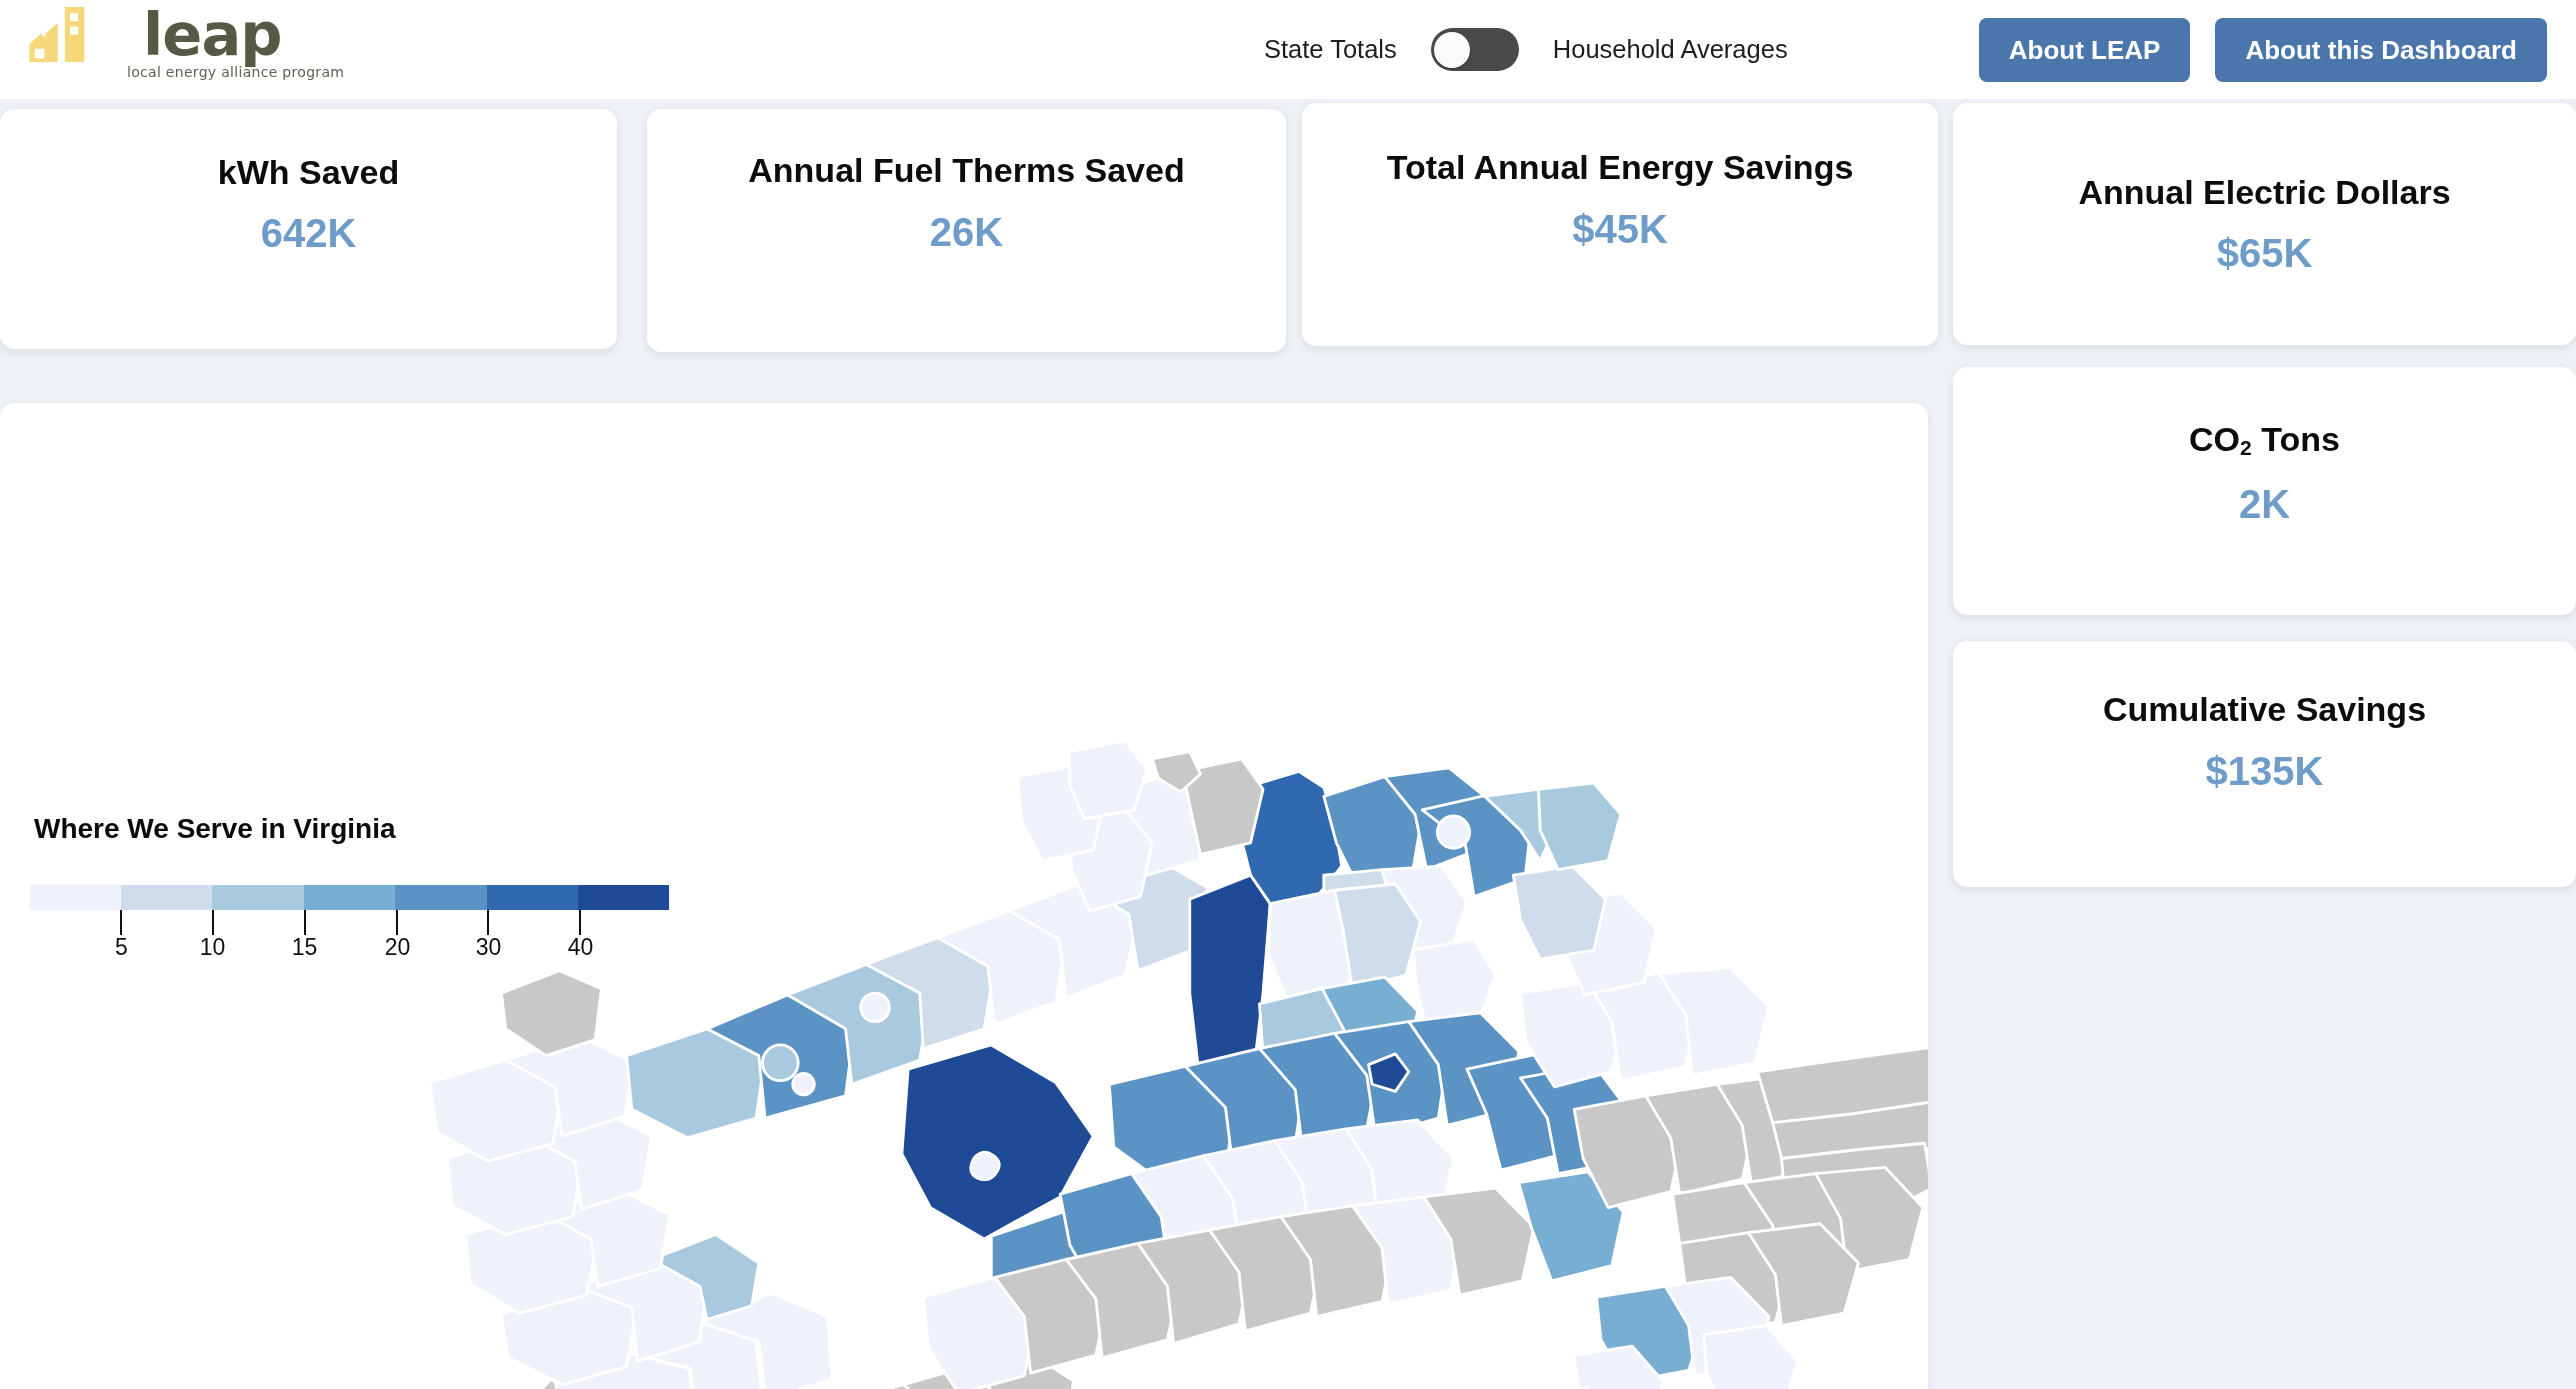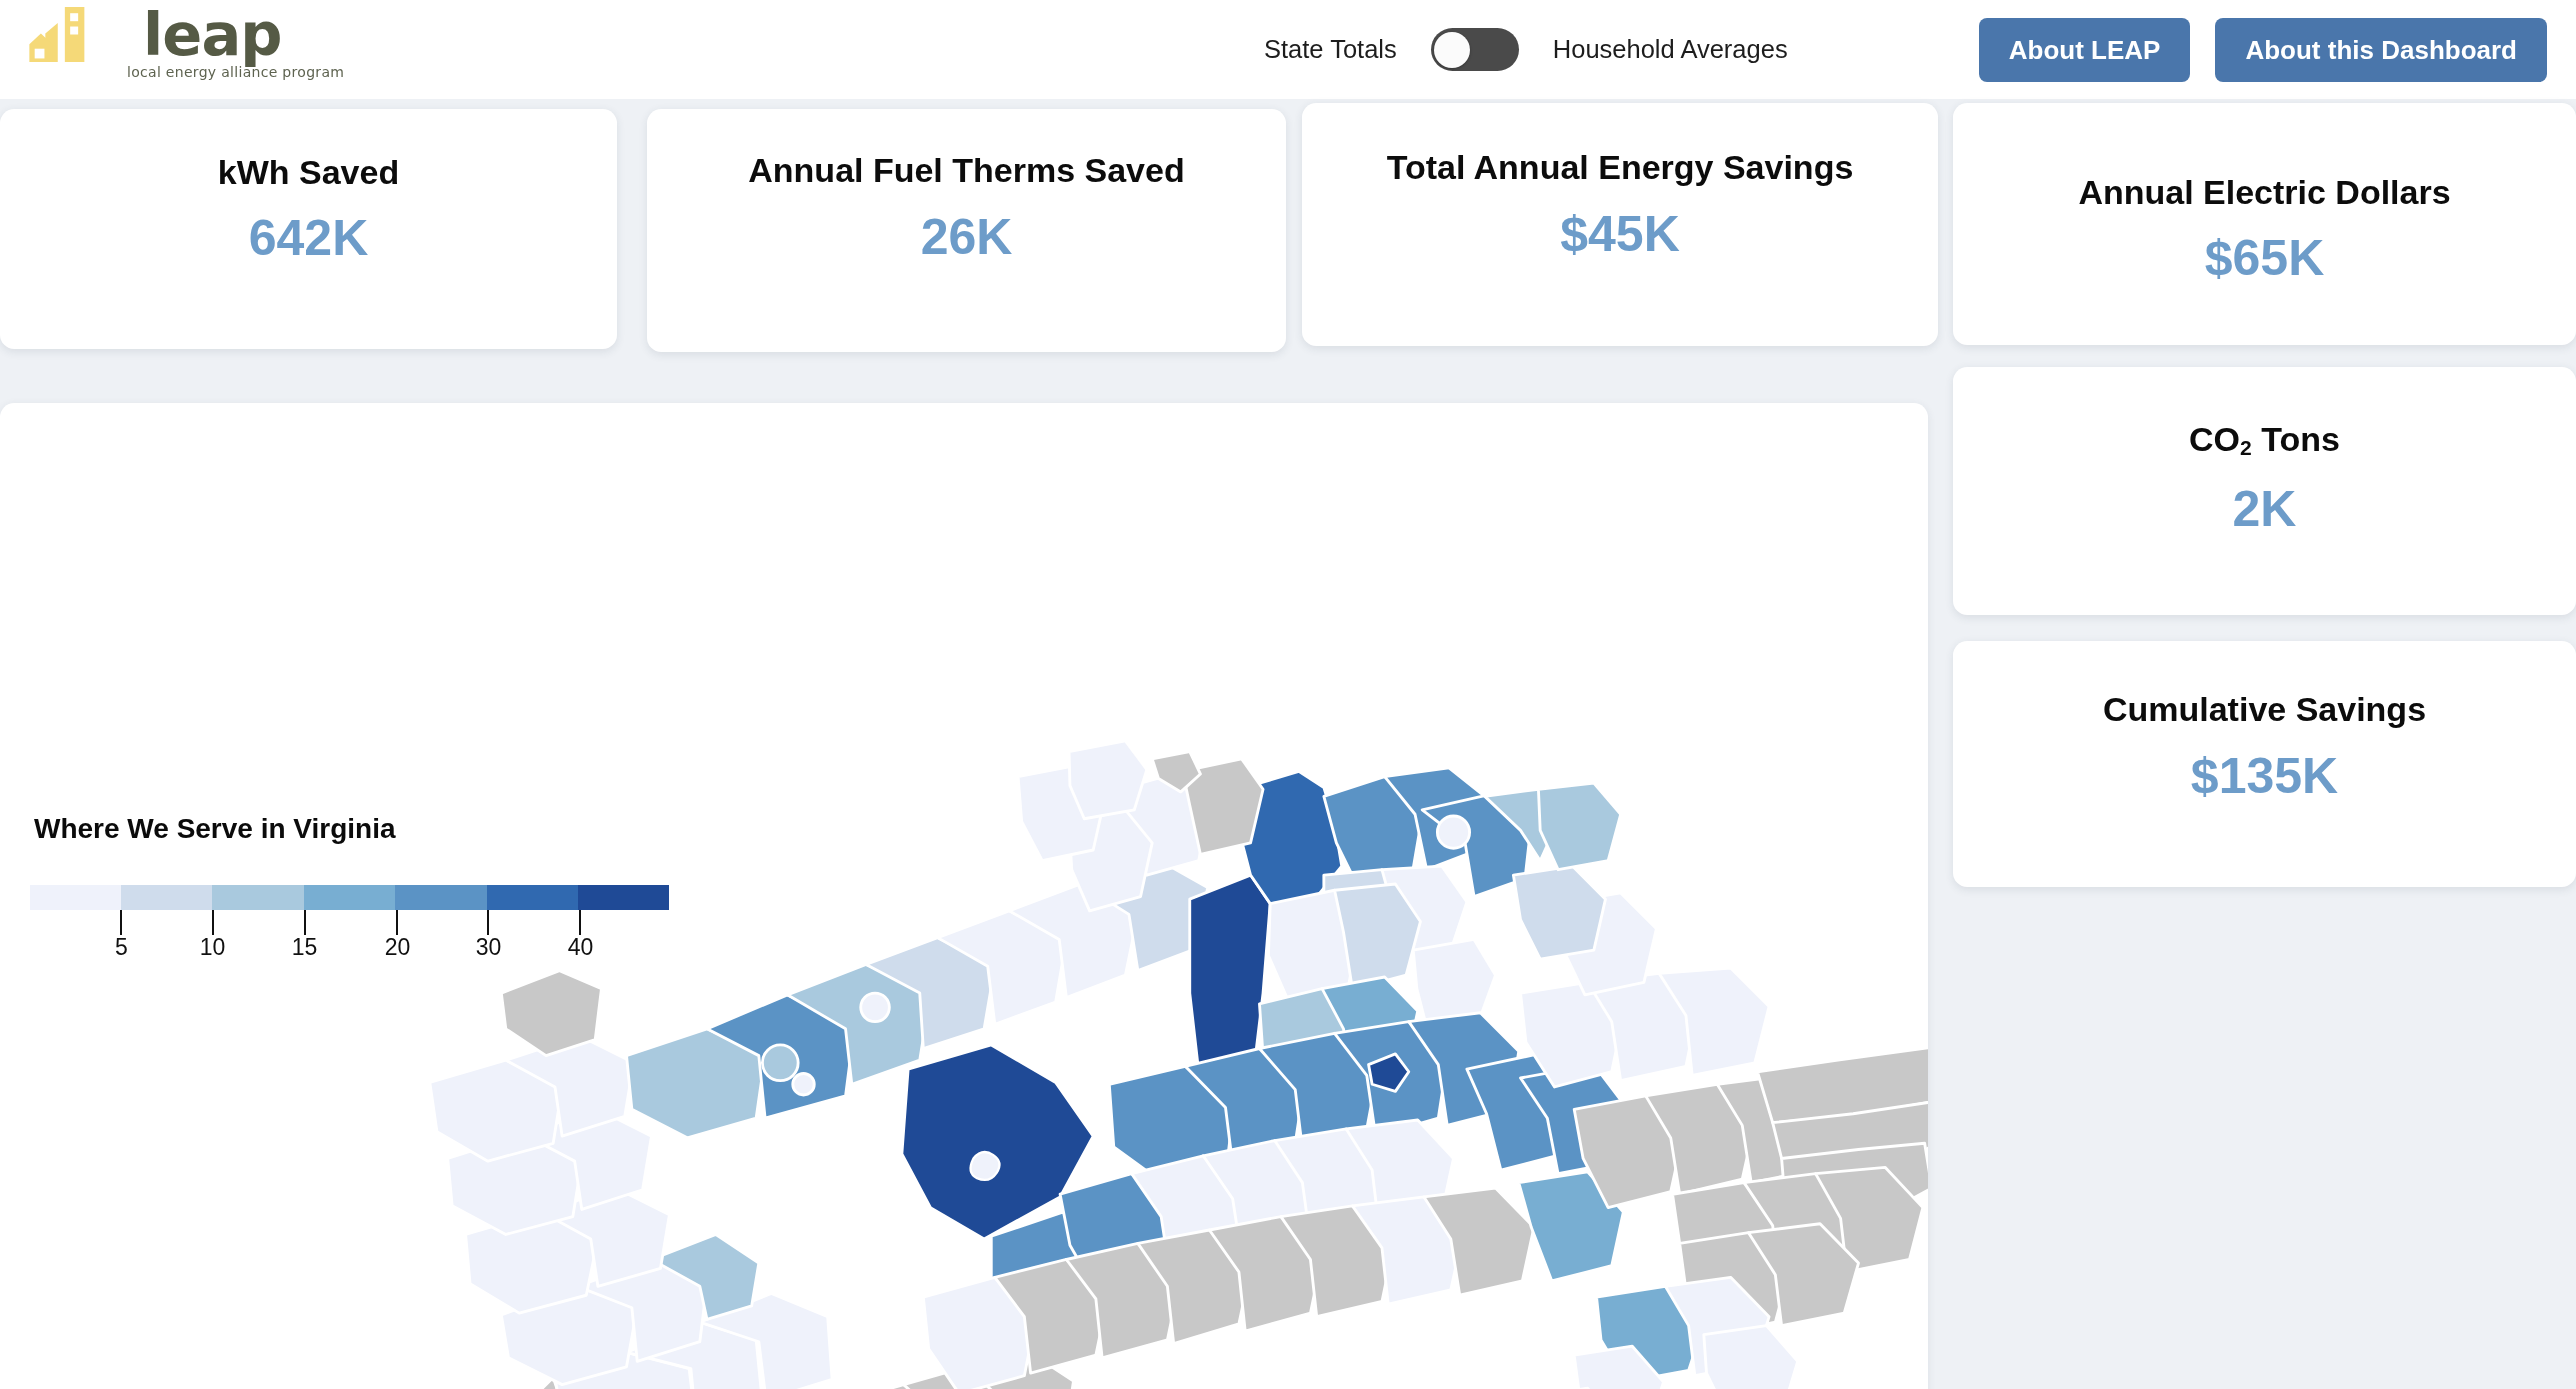--- a/index.html
+++ b/index.html
@@ -74,21 +74,21 @@
     border-radius: 14.3px;
     box-shadow: 0 2.7px 9px rgba(40,55,80,.10);
     display: flex; flex-direction: column;
     align-items: center; justify-content: flex-start;
   }
   .card-title {
     font-size: 34px; font-weight: 700; color: #0c0c0c;
     text-align: center; white-space: nowrap; line-height: 1.1;
   }
   .card-value {
-    font-size: 50px; font-weight: 700; color: #6d9cc9;
+    font-size: 40px; font-weight: 700; color: #6d9cc9;
     text-align: center; line-height: 1; white-space: nowrap;
   }
   .card-title sub { font-size: 0.62em; vertical-align: -0.18em; }
 
   
   #card-kwh       { left: 0px;    top: 109px; width: 617px;  height: 240px; }
   #card-kwh .card-title { margin-top: 45px; }
   #card-kwh .card-value { margin-top: 21.5px; }
 
   #card-therms    { left: 647px;  top: 109px; width: 639px;  height: 243px; }

